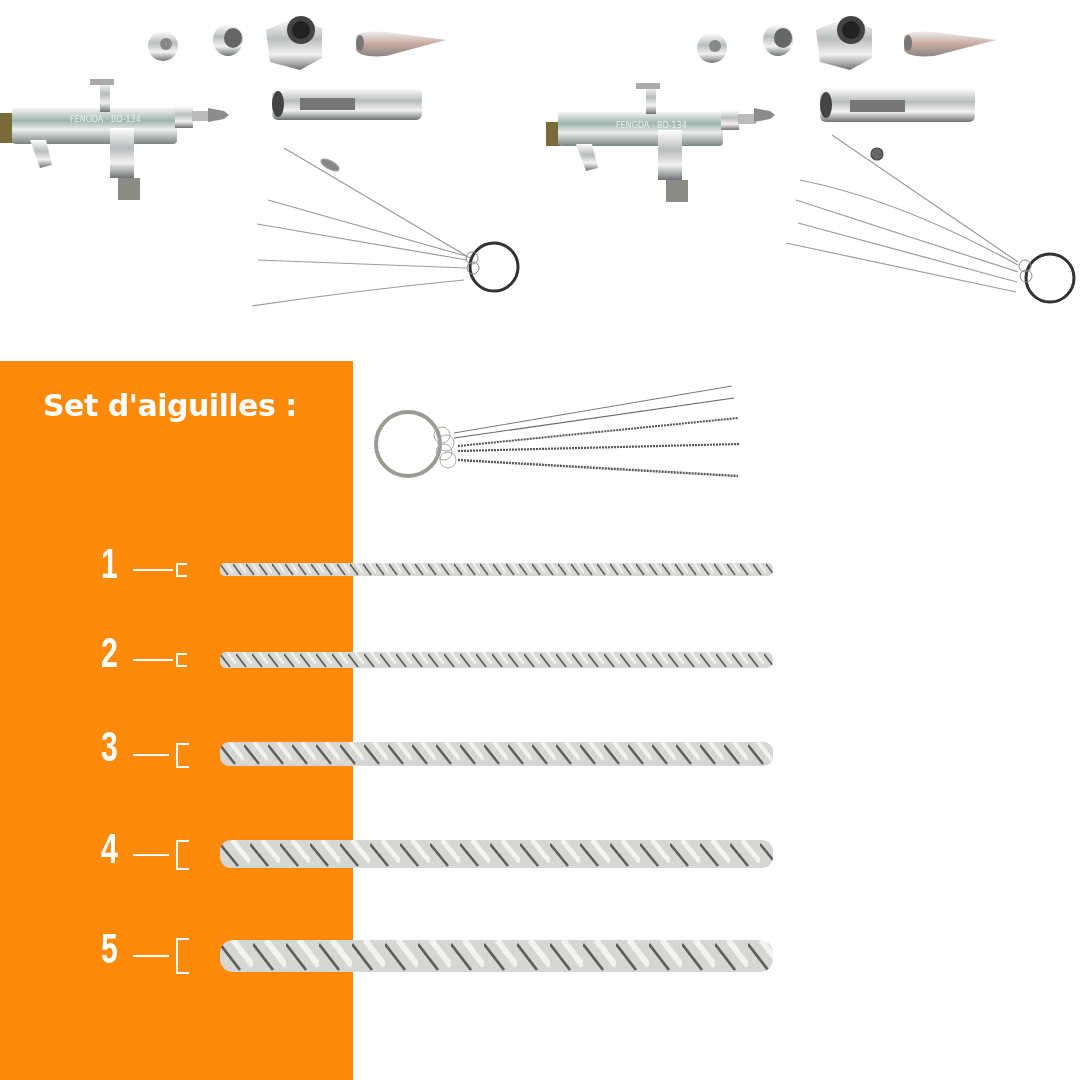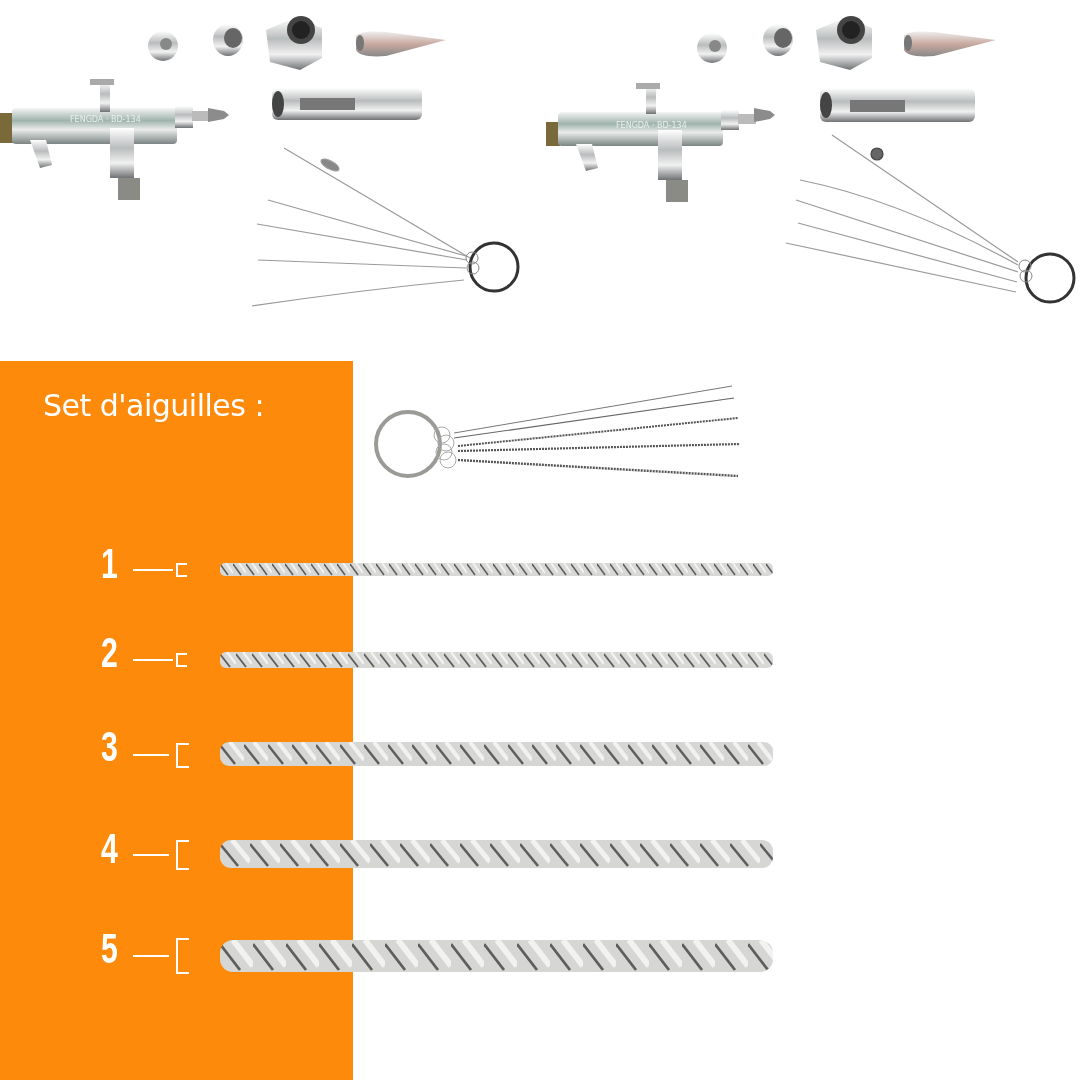--- a/index.html
+++ b/index.html
@@ -7,21 +7,21 @@
 
     .product-photo { position: absolute; top: 0; width: 540px; height: 330px; }
     .product-photo.left { left: 0; }
     .product-photo.right { left: 540px; }
     .product-photo svg { position: absolute; left: 0; top: 0; width: 540px; height: 330px; }
 
     .orange-panel { position: absolute; left: 0; top: 361px; width: 353px; height: 719px; background: #FD8A0B; }
 
     .section-title {
       position: absolute; left: 43px; top: 388px;
-      font-family: "DejaVu Sans", sans-serif; font-weight: normal; font-size: 30px;
+      font-family: "DejaVu Sans", sans-serif; font-weight: bold; font-size: 30px;
       color: #ffffff; letter-spacing: -0.5px; white-space: nowrap;
     }
 
     .ring-set { position: absolute; left: 368px; top: 378px; width: 380px; height: 110px; }
 
     .size-row { position: absolute; left: 0; width: 800px; }
     .size-label {
       position: absolute; left: 101px; width: 24px;
       font-family: "Liberation Sans", sans-serif; font-weight: bold; font-size: 42px;
       color: #ffffff; transform: scaleX(0.72); transform-origin: left center; line-height: 1;

